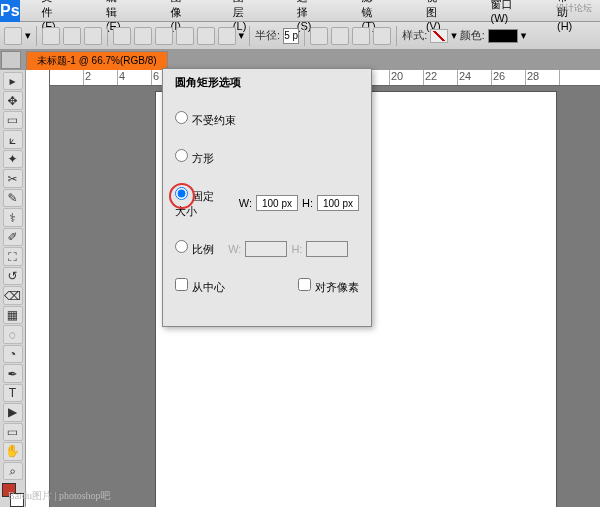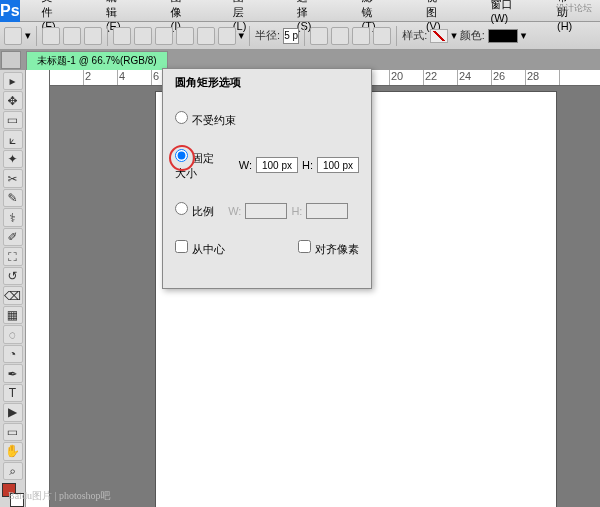--- a/index.html
+++ b/index.html
@@ -9,21 +9,21 @@
 .menubar .mitem { padding: 0 22px; cursor: default; }
 .watermark { position: absolute; right: 8px; top: 2px; font-size: 9px; color: #888; }
 .optbar { height: 28px; background: linear-gradient(#e0e0e0,#cfcfcf); display: flex; align-items: center; border-bottom: 1px solid #999; padding: 0 4px; gap: 3px; }
 .optbar .tool-ico { width: 18px; height: 18px; border: 1px solid #aaa; background: #e0e0e0; border-radius: 2px; }
 .optbar .sep { width: 1px; height: 20px; background: #aaa; margin: 0 2px; }
 .optbar .lbl { color: #333; }
 .optbar input.fld { width: 16px; height: 16px; border: 1px solid #888; font-size: 10px; text-align: center; }
 .color-swatch { width: 30px; height: 14px; border: 1px solid #888; background: #000; }
 .tabbar { height: 20px; background: #9a9a9a; display: flex; align-items: center; }
 .tabbar .ctrl { width: 20px; height: 18px; background: #ccc; border: 1px solid #888; margin: 0 1px; }
-.tabbar .doctab { background: #86efac; padding: 2px 10px; border: 1px solid #888; border-bottom: none; margin-left: 4px; font-size: 10px; }
+.tabbar .doctab { background: #f97316; padding: 2px 10px; border: 1px solid #888; border-bottom: none; margin-left: 4px; font-size: 10px; }
 .workspace { position: absolute; top: 70px; left: 0; right: 0; bottom: 0; display: flex; }
 .toolbox { width: 26px; background: #d6d6d6; border-right: 1px solid #999; display: flex; flex-direction: column; align-items: center; padding-top: 2px; gap: 1px; }
 .toolbox .t { width: 20px; height: 20px; background: #e0e0e0; border: 1px solid #bbb; border-radius: 2px; display: flex; align-items: center; justify-content: center; font-size: 12px; color: #333; }
 .toolbox .swatches { margin-top: 2px; width: 22px; height: 26px; position: relative; }
 .toolbox .swatches .fg { position: absolute; width: 14px; height: 14px; background: #c0392b; border: 1px solid #333; top: 0; left: 0; }
 .toolbox .swatches .bg { position: absolute; width: 14px; height: 14px; background: #fff; border: 1px solid #333; bottom: 0; right: 0; }
 .canvas-area { flex: 1; background: #7a7a7a; position: relative; }
 .hruler { position: absolute; top: 0; left: 24px; right: 0; height: 16px; background: #fff; border-bottom: 1px solid #666; font-size: 8px; color: #555; overflow: hidden; display: flex; }
 .hruler span { flex: none; width: 34px; border-right: 1px solid #aaa; padding-left: 1px; }
 .vruler { position: absolute; top: 0; left: 0; width: 24px; bottom: 0; background: #fff; border-right: 1px solid #666; }
@@ -144,20 +144,23 @@
     <div class="canvas"></div>
   </div>
 </div>
 
 <div class="popup">
   <div class="pttl">圆角矩形选项</div>
   <div class="row">
       <label><input type="radio" name="szmode" style=""><span>不受约束</span></label>
     </div>
   <div class="row">
+      <label><input type="radio" name="szmode" style=""><span>方形</span></label>
+    </div>
+  <div class="row">
     <label class="circled"><input type="radio" name="szmode" checked="" style=""><span>固定大小</span></label>
     &nbsp;&nbsp;
     <span>W:</span>
     <input class="num" value="100 px" style="">
     <span>H:</span>
     <input class="num" value="100 px" style="">
   </div>
   <div class="row">
     <label><input type="radio" name="szmode" style=""><span>比例</span></label>
     &nbsp;&nbsp;

